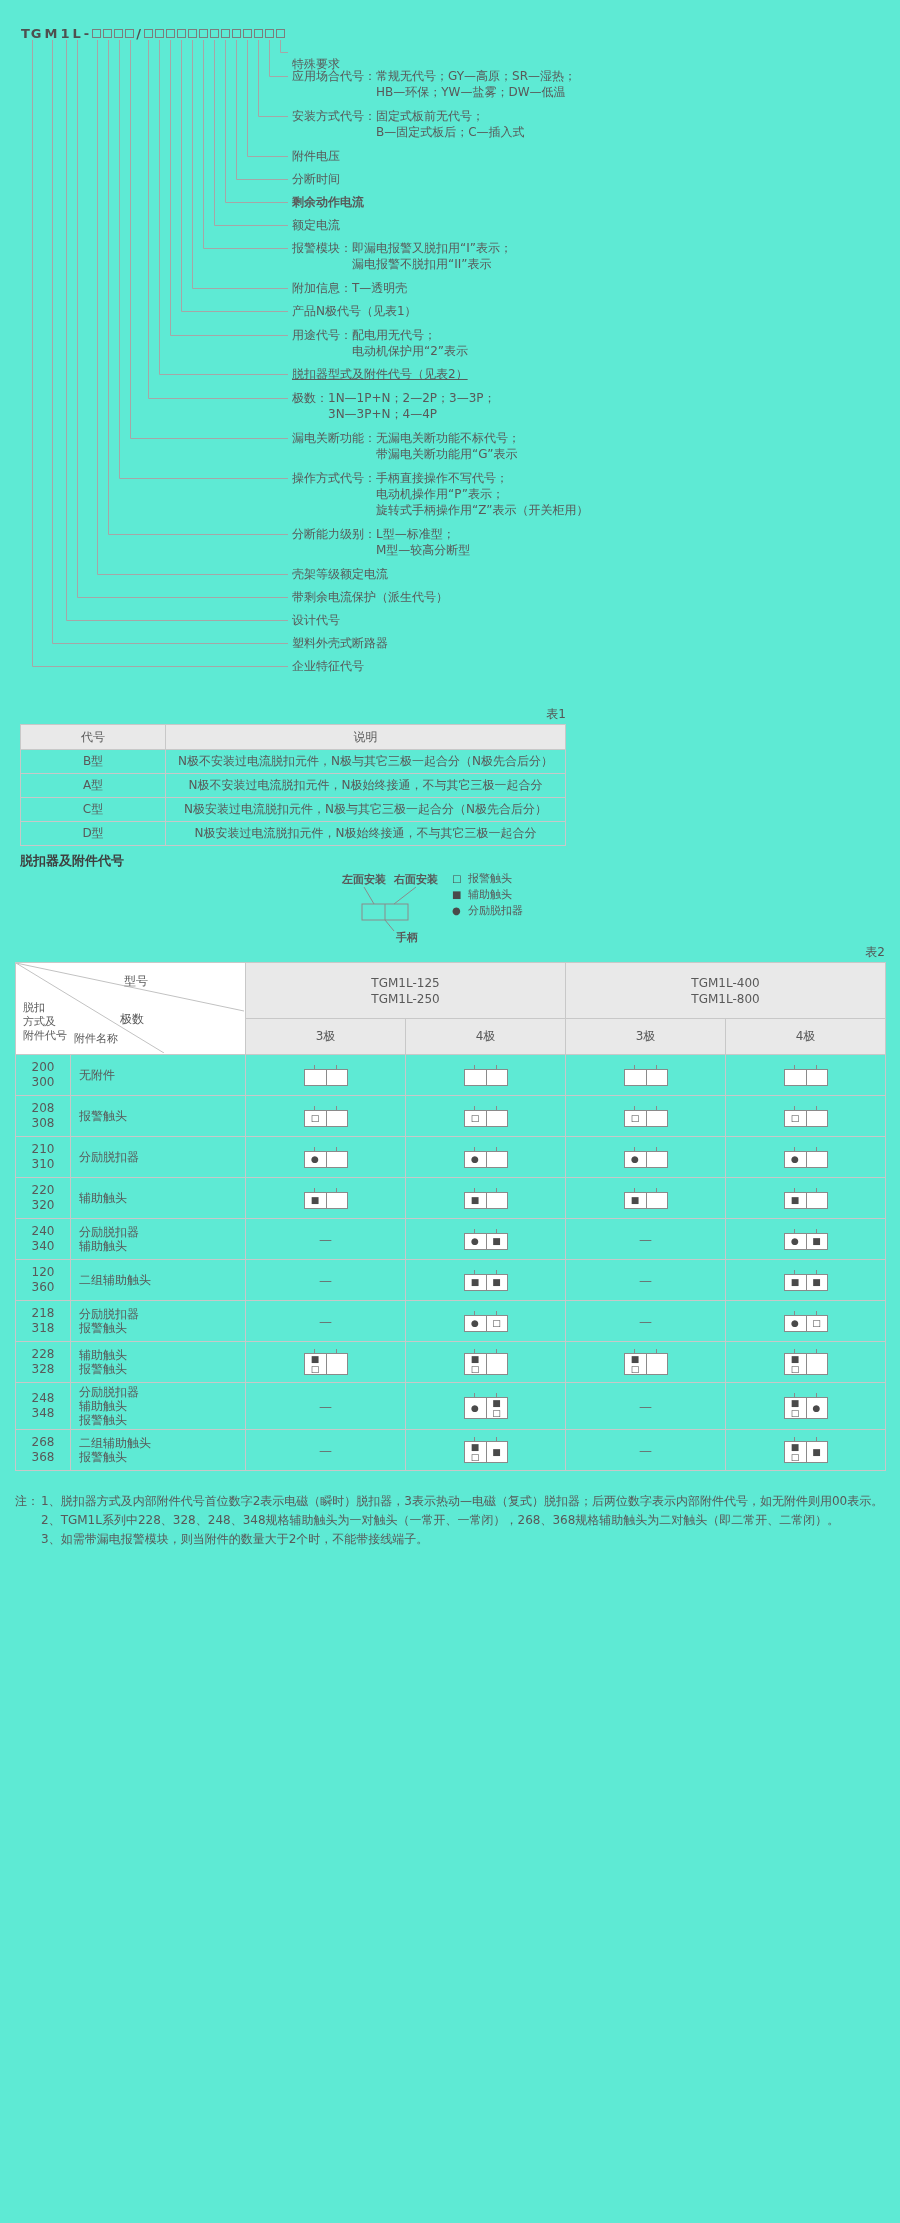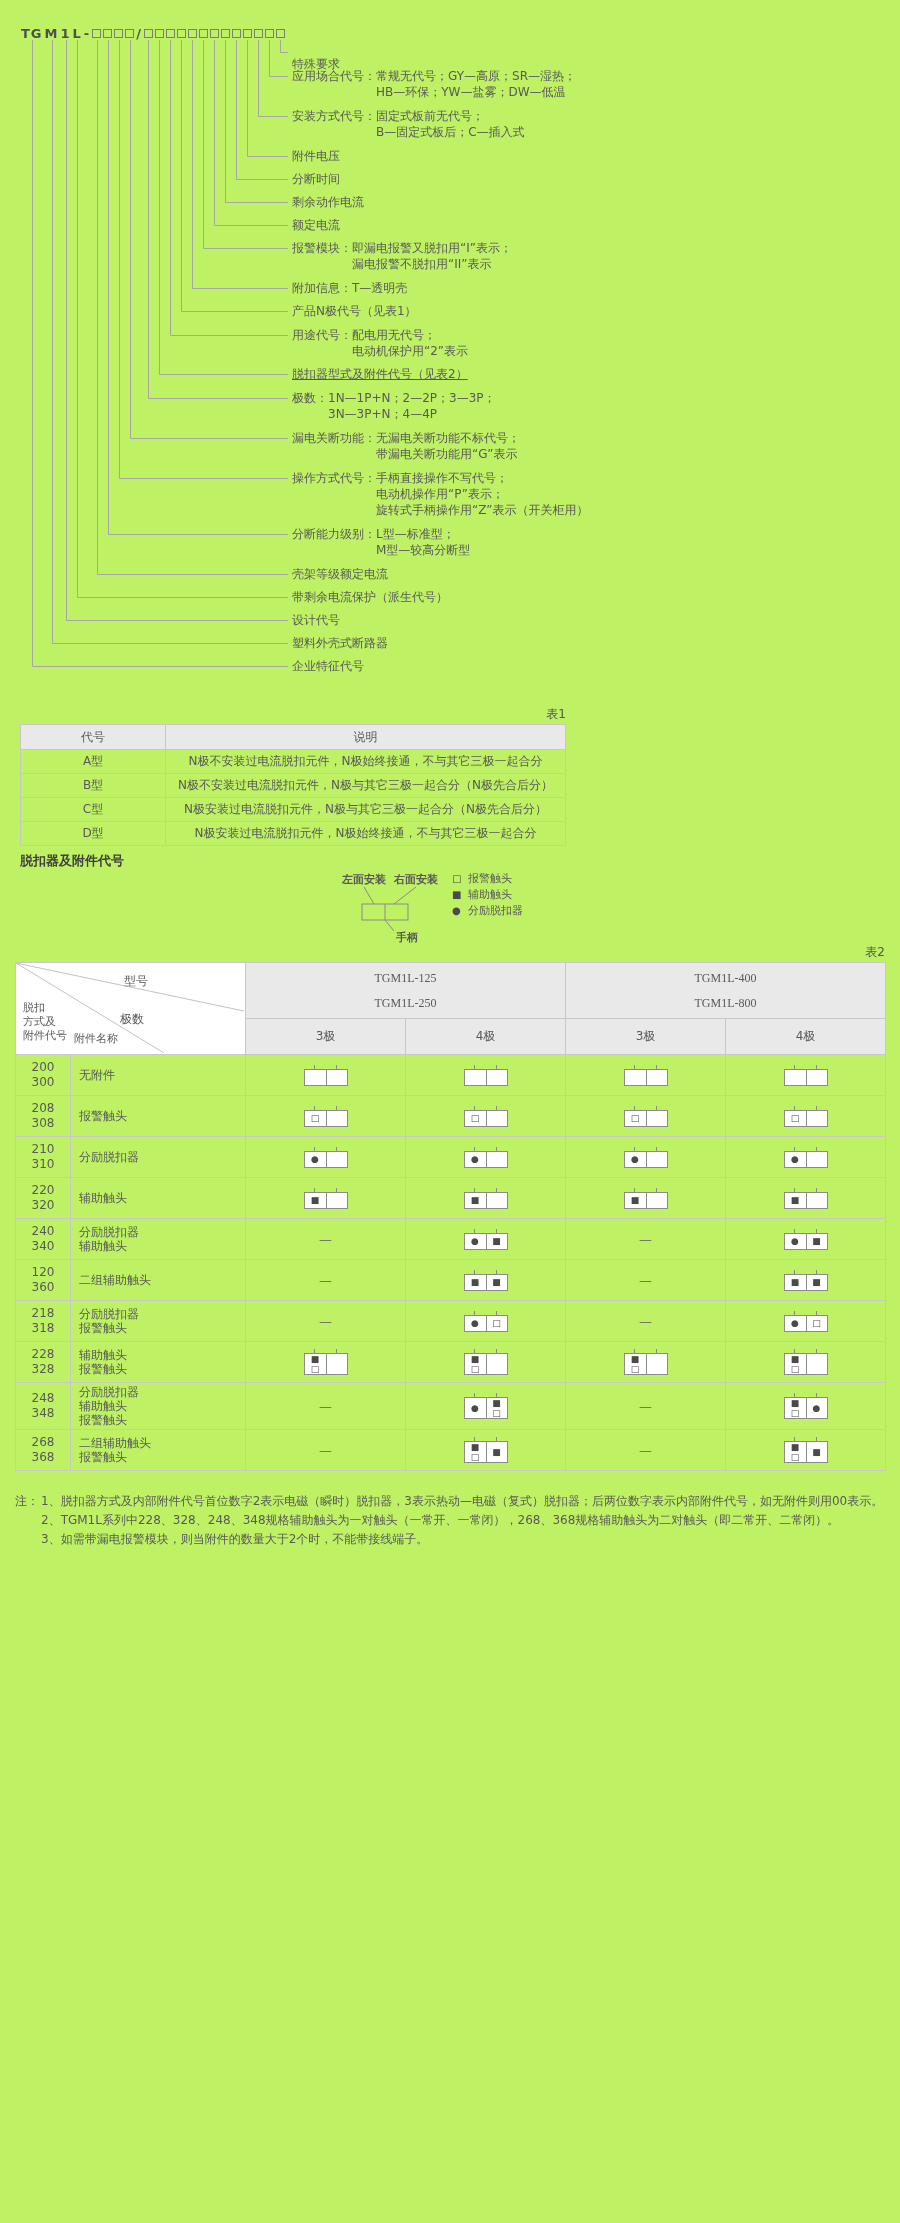--- a/index.html
+++ b/index.html
@@ -2,21 +2,21 @@
 <html><head>
 <meta charset="utf-8">
 <style>
   * { margin:0; padding:0; box-sizing:border-box; }
   html,body { background:#ffffff; }
   body {
     width:900px; height:2223px; overflow:hidden; position:relative;
     font-family:"DejaVu Sans","Liberation Sans",sans-serif;
     color:#595959;
   }
-  .page { position:relative; width:900px; height:2223px; background:#bef264; }
+  .page { position:relative; width:900px; height:2223px; background:#5eead4; }
 
   
   #code-diagram { position:absolute; left:0; top:0; width:900px; height:700px; }
   #leader-svg { position:absolute; left:0; top:0; }
   #leader-svg polyline { fill:none; stroke:#a6a6a6; stroke-width:1; }
   .code-line {
     position:absolute; left:20px; top:26px; display:flex; align-items:center;
     font-size:13px; font-weight:bold; color:#4f4f4f;
   }
   .code-seg { display:inline-block; margin:0 1px; letter-spacing:1px; }
@@ -57,21 +57,21 @@
   }
   #table2 th, #table2 td { border:1px solid #c8c8c8; text-align:center; vertical-align:middle; padding:2px; }
   #table2 thead th { background:#e9e9e9; font-weight:normal; }
   #table2 .corner { background:#ffffff; position:relative; padding:0; }
   .corner-svg { position:absolute; left:0; top:0; }
   .corner-svg line { stroke:#c2c2c2; stroke-width:1; }
   .c-model { position:absolute; left:108px; top:10px; }
   .c-poles { position:absolute; left:104px; top:48px; }
   .c-trip  { position:absolute; left:7px;  top:38px; font-size:11px; line-height:14px; text-align:left; white-space:pre; }
   .c-acc   { position:absolute; left:58px; top:68px; font-size:11px; }
-  .t2-model { height:56px; line-height:25px;font-family:Liberation Serif, serif; }
+  .t2-model { height:56px; line-height:16px; }
   .t2-pole  { height:36px; }
   #t2body td { height:41px; }
   .t2-code { white-space:pre-line; line-height:15px; }
   .t2-name { text-align:left !important; padding-left:8px !important; white-space:pre-line; line-height:14px; }
   .pre-line { white-space:pre-line; }
   .dash { color:#6a6a6a; font-size:13px; }
   .breaker { display:inline-block; vertical-align:middle; }
   .ticks { display:flex; justify-content:space-around; height:4px; }
   .ticks i { display:block; width:1px; height:4px; background:#8a8a8a; }
   .bk-box { display:flex; border:1px solid #8a8a8a; background:#fff; }
@@ -141,21 +141,21 @@
         <span class="ph-box"></span>
       </div>
 
   <div class="diagram-label" style="top: 56px;">特殊要求</div>
       <div class="diagram-label" style="top: 68px;">应用场合代号：常规无代号；GY—高原；SR—湿热；
 　　　　　　　HB—环保；YW—盐雾；DW—低温</div>
       <div class="diagram-label" style="top: 108px;">安装方式代号：固定式板前无代号；
 　　　　　　　B—固定式板后；C—插入式</div>
       <div class="diagram-label" style="top: 148px;">附件电压</div>
       <div class="diagram-label" style="top: 171px;">分断时间</div>
-      <div class="diagram-label" style="top: 194px;">剩余动作电流</div>
+      <div class="diagram-label" style="top: 194px; font-weight: bold;">剩余动作电流</div>
       <div class="diagram-label" style="top: 217px;">额定电流</div>
       <div class="diagram-label" style="top: 240px;">报警模块：即漏电报警又脱扣用“I”表示；
 　　　　　漏电报警不脱扣用“II”表示</div>
       <div class="diagram-label" style="top: 280px;">附加信息：T—透明壳</div>
       <div class="diagram-label" style="top: 303px;">产品N极代号（见表1）</div>
       <div class="diagram-label" style="top: 327px;">用途代号：配电用无代号；
 　　　　　电动机保护用“2”表示</div>
       <div class="diagram-label" style="top: 366px; text-decoration: underline;">脱扣器型式及附件代号（见表2）</div>
       <div class="diagram-label" style="top: 390px;">极数：1N—1P+N；2—2P；3—3P；
 　　　3N—3P+N；4—4P</div>
@@ -176,26 +176,26 @@
   <div class="tag tag1">表1</div>
   <table id="table1">
     <thead>
       <tr>
         <th class="t1-c1">代号</th>
         <th>说明</th>
       </tr>
     </thead>
     <tbody>
       <tr>
+        <td class="t1-c1">B型</td>
+        <td>N极不安装过电流脱扣元件，N极与其它三极一起合分（N极先合后分）</td>
+      </tr>
+      <tr>
         <td class="t1-c1">A型</td>
         <td>N极不安装过电流脱扣元件，N极始终接通，不与其它三极一起合分</td>
-      </tr>
-      <tr>
-        <td class="t1-c1">B型</td>
-        <td>N极不安装过电流脱扣元件，N极与其它三极一起合分（N极先合后分）</td>
       </tr>
       <tr>
         <td class="t1-c1">C型</td>
         <td>N极安装过电流脱扣元件，N极与其它三极一起合分（N极先合后分）</td>
       </tr>
       <tr>
         <td class="t1-c1">D型</td>
         <td>N极安装过电流脱扣元件，N极始终接通，不与其它三极一起合分</td>
       </tr>
     </tbody>

